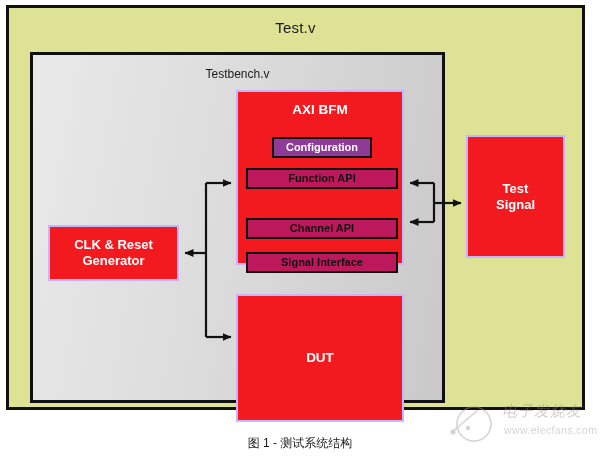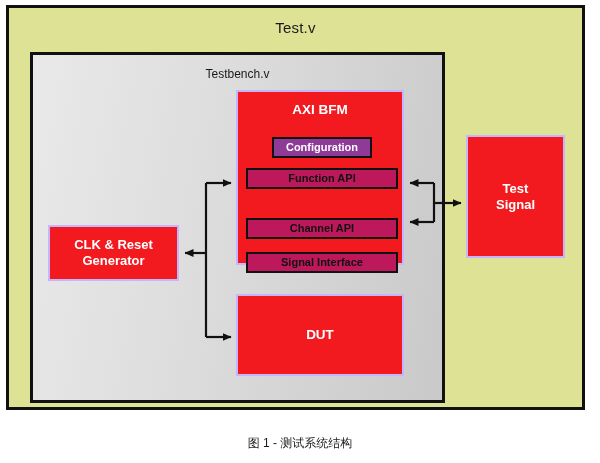--- a/index.html
+++ b/index.html
@@ -120,21 +120,21 @@
   
   .clk-reset {
     left: 48px; top: 225px;
     width: 131px; height: 56px;
     font-size: 13px;
   }
 
   
   .dut {
     left: 236px; top: 294px;
-    width: 168px; height: 82px;
+    width: 168px; height: 128px;
     font-size: 13.5px;
   }
 
   
   .test-program {
     left: 466px; top: 135px;
     width: 99px; height: 123px;
     font-size: 13px;
   }
 
@@ -246,16 +246,26 @@
       <path d="M434,183 L434,222"></path>
 
       <path d="M434,183 L410,183" marker-end="url(#arrow-l)"></path>
 
       <path d="M434,222 L410,222" marker-end="url(#arrow-l)"></path>
 
       <path d="M434,203 L461,203" marker-end="url(#arrow-r)"></path>
     </g>
   </svg>
 
+  <div class="watermark">
+    <svg width="52" height="46" viewBox="0 0 52 46">
+      <circle cx="26" cy="26" r="17" fill="none" stroke="#9a9a9a" stroke-width="1.6"></circle>
+      <path d="M4,34 L30,12" stroke="#9a9a9a" stroke-width="1.6" fill="none"></path>
+      <circle cx="5" cy="34" r="2.6" fill="#9a9a9a"></circle>
+      <circle cx="20" cy="30" r="2.2" fill="#9a9a9a"></circle>
+    </svg>
+    <div class="wm-text-cn">电子发烧友</div>
+    <div class="wm-text-url">www.elecfans.com</div>
+  </div>
 
   <div class="caption">图 1 - 测试系统结构</div>
 
 </div>
 
 </body></html>

